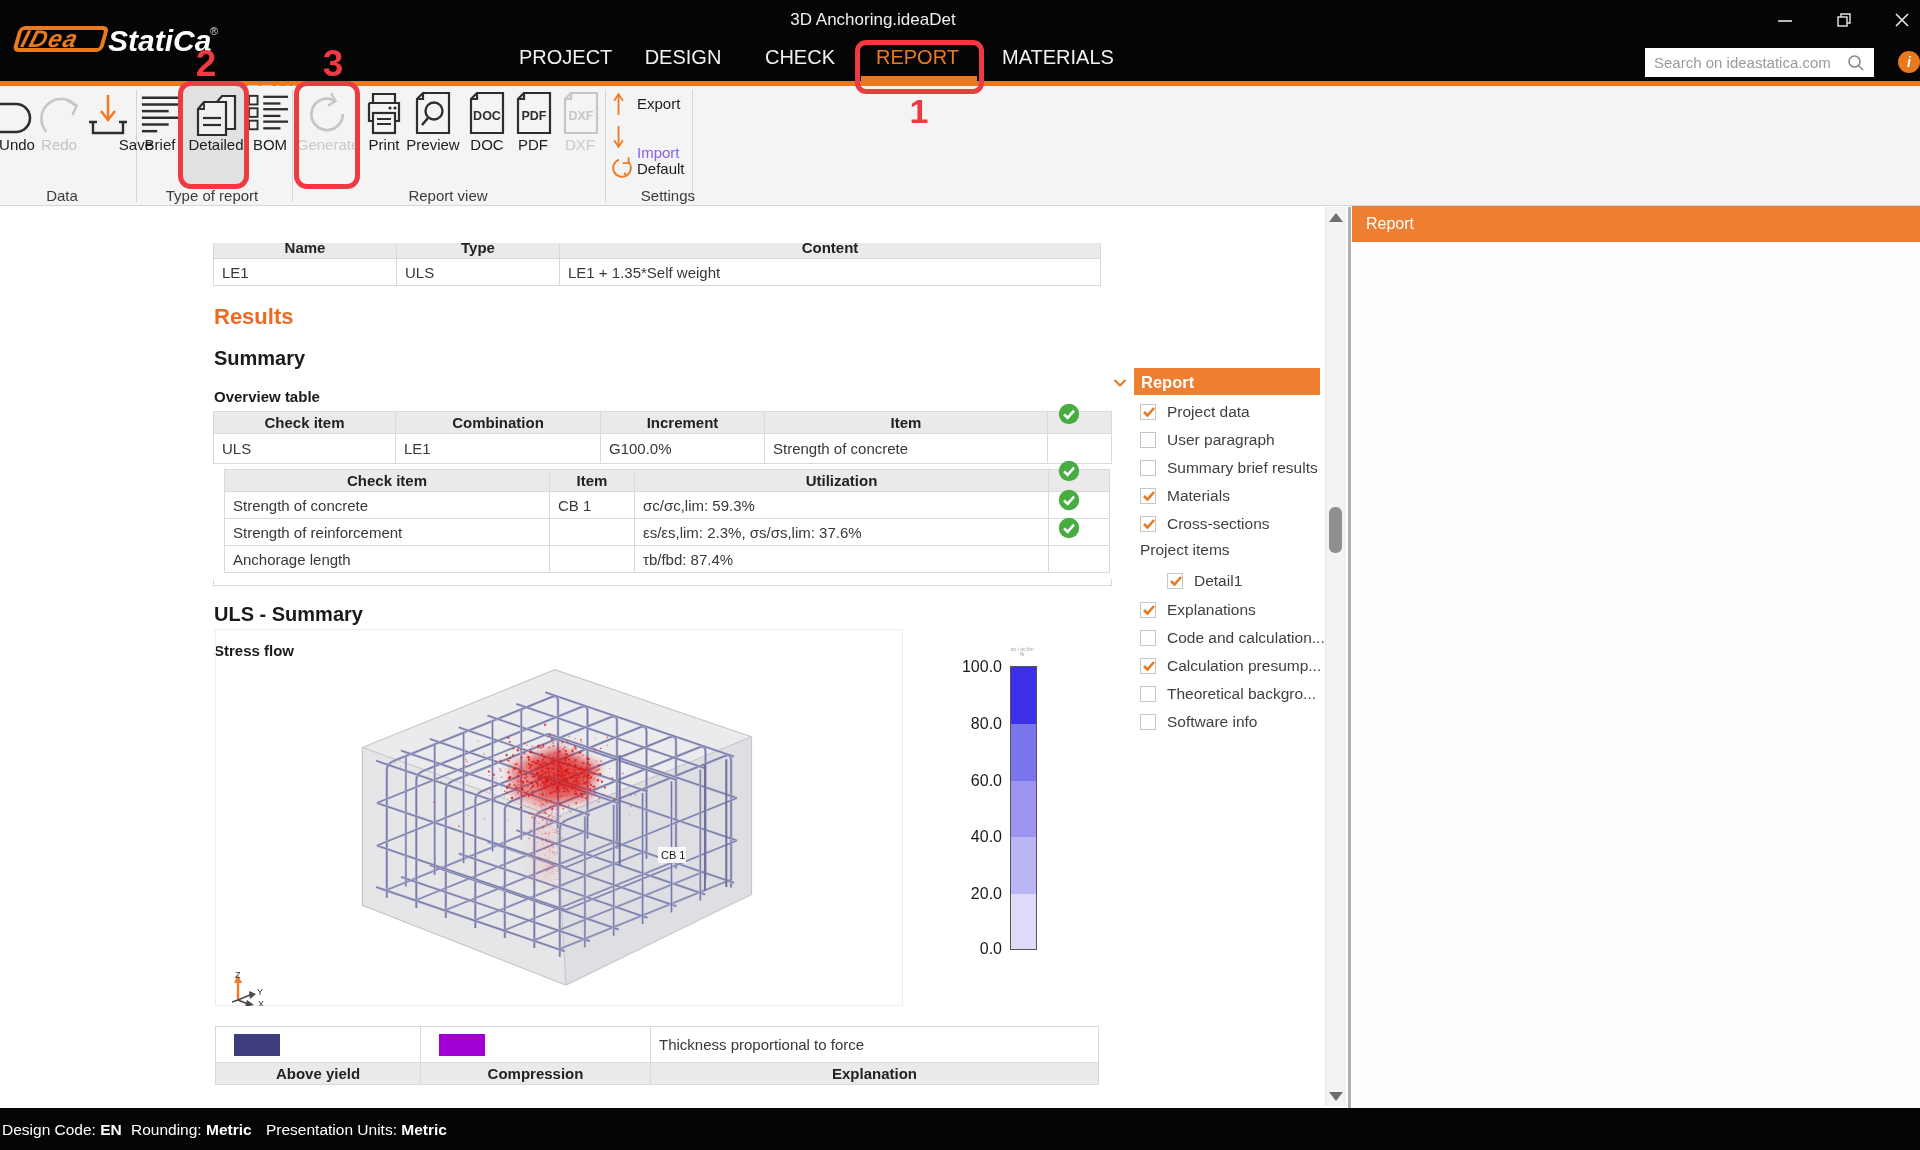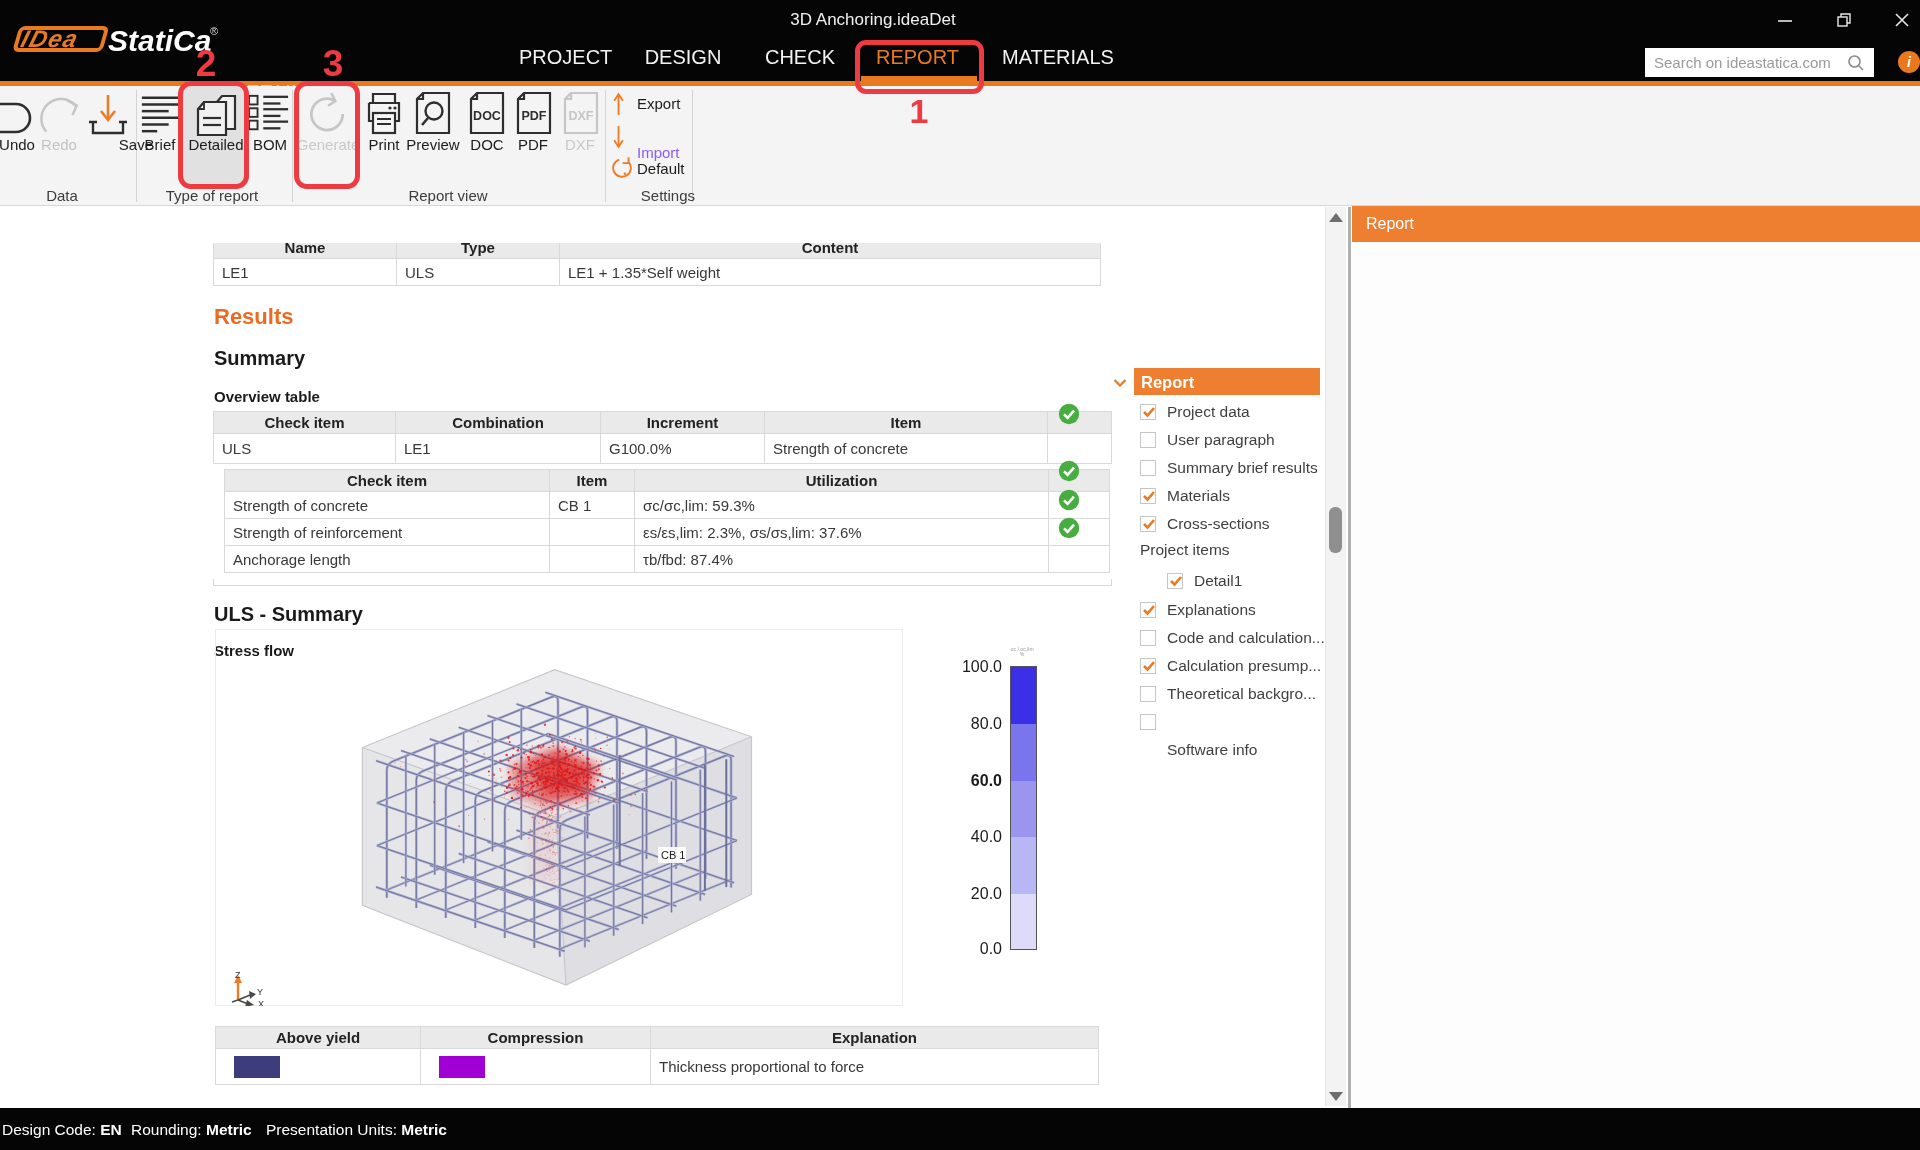--- a/index.html
+++ b/index.html
@@ -1192,21 +1192,21 @@
 <text x="661" y="859" font-size="11" fill="#1a1a1a">CB 1</text>
 </svg>
 <div style="position:absolute;left:1011px;top:666.9px;width:25px;height:57.0px;background:#3b30e8;"></div>
 <div style="position:absolute;left:1011px;top:723.9px;width:25px;height:56.7px;background:#7a74ed;"></div>
 <div style="position:absolute;left:1011px;top:780.6px;width:25px;height:56.4px;background:#9b95f0;"></div>
 <div style="position:absolute;left:1011px;top:837.0px;width:25px;height:56.5px;background:#b9b6f5;"></div>
 <div style="position:absolute;left:1011px;top:893.5px;width:25px;height:55.4px;background:#dddbf9;"></div>
 <div style="position:absolute;left:1010px;top:666px;width:27px;height:284px;border:1px solid #555;box-sizing:border-box;background:transparent;"></div>
 <div style="position:absolute;left:920px;top:659px;width:82px;text-align:right;font-size:16px;line-height:1;color:#1a1a1a;">100.0</div>
 <div style="position:absolute;left:920px;top:716px;width:82px;text-align:right;font-size:16px;line-height:1;color:#1a1a1a;">80.0</div>
-<div style="position:absolute;left:920px;top:773px;width:82px;text-align:right;font-size:16px;line-height:1;color:#1a1a1a;font-weight:bold;">60.0</div>
+<div style="position:absolute;left:920px;top:773px;width:82px;text-align:right;font-size:16px;line-height:1;color:#1a1a1a;">60.0</div>
 <div style="position:absolute;left:920px;top:829px;width:82px;text-align:right;font-size:16px;line-height:1;color:#1a1a1a;">40.0</div>
 <div style="position:absolute;left:920px;top:886px;width:82px;text-align:right;font-size:16px;line-height:1;color:#1a1a1a;">20.0</div>
 <div style="position:absolute;left:920px;top:941px;width:82px;text-align:right;font-size:16px;line-height:1;color:#1a1a1a;">0.0</div>
 <div style="position:absolute;left:1006px;top:647px;width:32px;font-size:5px;color:#999;text-align:center;line-height:5px;">σc / σc,lim<br>%</div>
 
 <svg class="abs" style="left:228px;top:972px;" width="36" height="34" viewBox="0 0 36 34">
 <line x1="10" y1="28" x2="10" y2="8" stroke="#ee7c27" stroke-width="2.4"></line>
       <path d="M6,11 L10,3 L14,11 Z" fill="#ee7c27"></path>
 <line x1="10" y1="28" x2="22" y2="23" stroke="#4a4a4a" stroke-width="1.8"></line>
       <path d="M21,19 L28,22 L22,27 Z" fill="#4a4a4a"></path>
@@ -1218,34 +1218,34 @@
       <text x="30" y="35" font-size="9" fill="#333">X</text>
 </svg>
 
 <table class="abs" style="left:215px;top:1026px;width:884px;">
  <colgroup>
         <col style="width:205px">
         <col style="width:230px">
         <col>
       </colgroup>
  <tbody>
-        <tr>
-          <th>Above yield</th>
-          <th>Compression</th>
-          <th>Explanation</th>
-        </tr>
- <tr style="height:36px;">
+        <tr style="height:36px;">
           <td>
             <div style="width:46px;height:22px;background:#3d3d7e;margin-left:10px;"></div>
           </td>
  <td>
             <div style="width:46px;height:22px;background:#a100d5;margin-left:10px;"></div>
           </td>
  <td>Thickness proportional to force</td>
         </tr>
+ <tr>
+          <th>Above yield</th>
+          <th>Compression</th>
+          <th>Explanation</th>
+        </tr>
 </tbody>
     </table>
 
 <div style="position:absolute;left:1134px;top:368px;width:186px;height:27px;background:#ee7e30;"></div>
 <div style="position:absolute;left:1141px;top:373px;font-size:16.5px;line-height:1.1;font-weight:bold;color:#fff;">Report</div>
 <svg style="position:absolute;left:1113px;top:377px;" width="14" height="12" viewBox="0 0 14 12">
       <path d="M1.5,3 L7,8.5 L12.5,3" stroke="#e87a22" stroke-width="2.2" fill="none"></path>
     </svg>
 <div style="position:absolute;left:1140px;top:404px;width:16px;height:16px;background:#fff;border:1px solid #c6c6c6;box-sizing:border-box;"></div>
     <svg style="position:absolute;left:1141px;top:404px;" width="16" height="16" viewBox="0 0 16 16">
@@ -1280,21 +1280,21 @@
 <div style="position:absolute;left:1140px;top:630px;width:16px;height:16px;background:#fff;border:1px solid #c6c6c6;box-sizing:border-box;"></div>
 <div style="position:absolute;left:1167px;top:629px;font-size:15.5px;color:#3f3f3f;">Code and calculation...</div>
 <div style="position:absolute;left:1140px;top:658px;width:16px;height:16px;background:#fff;border:1px solid #c6c6c6;box-sizing:border-box;"></div>
     <svg style="position:absolute;left:1141px;top:658px;" width="16" height="16" viewBox="0 0 16 16">
       <path d="M3,8 L6.5,11.5 L13,4" stroke="#e87a22" stroke-width="2.6" fill="none"></path>
     </svg>
 <div style="position:absolute;left:1167px;top:657px;font-size:15.5px;color:#3f3f3f;">Calculation presump...</div>
 <div style="position:absolute;left:1140px;top:686px;width:16px;height:16px;background:#fff;border:1px solid #c6c6c6;box-sizing:border-box;"></div>
 <div style="position:absolute;left:1167px;top:685px;font-size:15.5px;color:#3f3f3f;">Theoretical backgro...</div>
 <div style="position:absolute;left:1140px;top:714px;width:16px;height:16px;background:#fff;border:1px solid #c6c6c6;box-sizing:border-box;"></div>
-<div style="position:absolute;left:1167px;top:713px;font-size:15.5px;color:#3f3f3f;margin-top:28px;">Software info</div>
+<div style="position:absolute;left:1167px;top:713px;font-size:15.5px;color:#3f3f3f;">Software info</div>
 
 <div class="abs" style="left:1325px;top:207px;width:21px;height:899px;background:#f3f3f3;border-left:1px solid #e6e6e6;"></div>
 <div class="abs" style="left:1329px;top:213px;width:0;height:0;border-left:7px solid transparent;border-right:7px solid transparent;border-bottom:9px solid #6e6e6e;"></div>
 <div class="abs" style="left:1329px;top:1092px;width:0;height:0;border-left:7px solid transparent;border-right:7px solid transparent;border-top:9px solid #6e6e6e;"></div>
 <div class="abs" style="left:1329px;top:507px;width:13px;height:46px;border-radius:6px;background:#8f8f8f;"></div>
 
 <div class="abs" style="left:1348px;top:207px;width:3px;height:901px;background:#b0b0b0;"></div>
 <div class="abs" style="left:1352px;top:206px;width:568px;height:902px;background:#fdfdfd;"></div>
 <div class="abs" style="left:1352px;top:206px;width:568px;height:36px;background:#ee7e30;"></div>
 <div class="abs" style="left:1366px;top:215px;font-size:16px;color:#fff;">Report</div>

